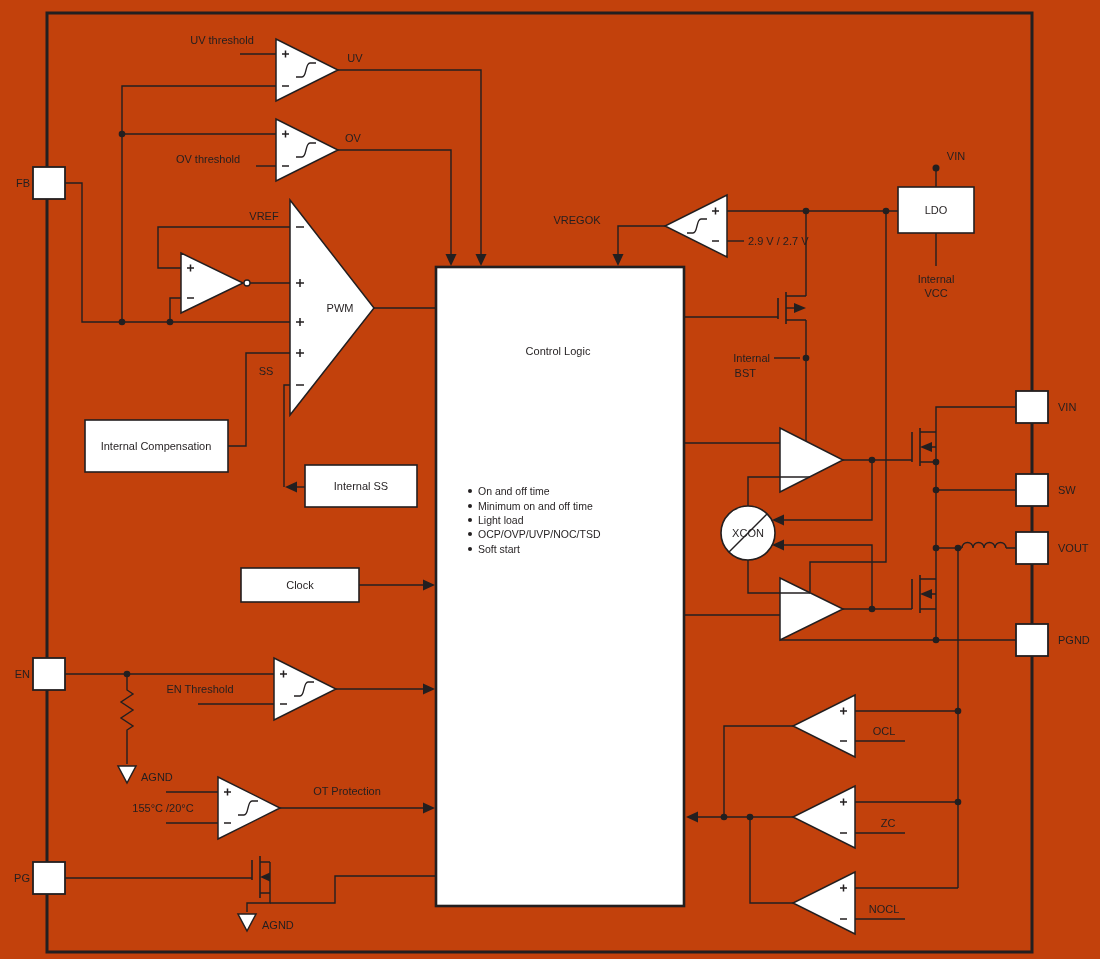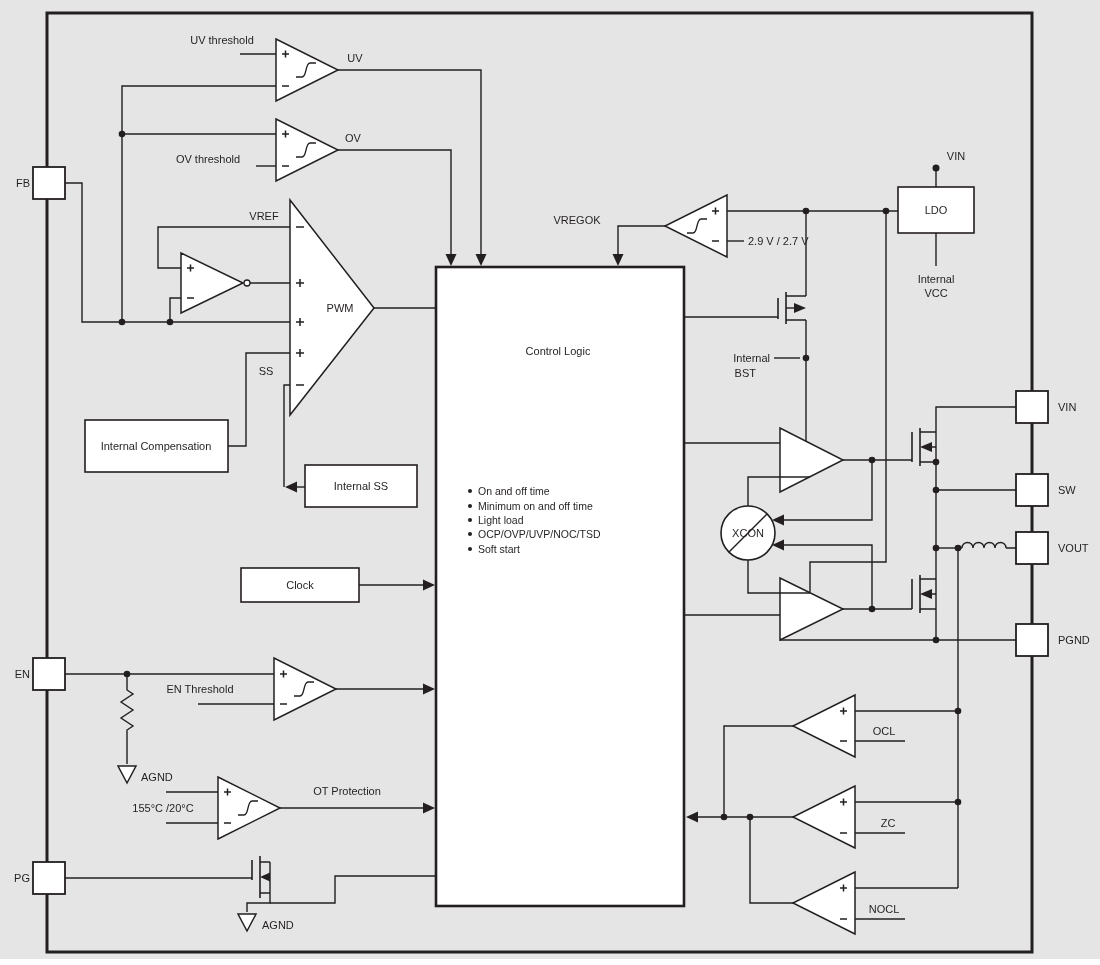--- a/index.html
+++ b/index.html
@@ -1,16 +1,16 @@
 <!DOCTYPE html>
 <html><head>
 <meta charset="utf-8">
 <style>
   html,body{margin:0;padding:0;background:#ffffff;}
-  .stage{width:1100px;height:959px;position:relative;background:#e5e5e5;}
+  .stage{width:1100px;height:959px;position:relative;background:#c2410c;}
   svg{display:block;}
   text{font-family:"Liberation Sans","DejaVu Sans",sans-serif;font-size:11px;fill:#231f20;}
   .wire{stroke:#231f20;stroke-width:1.4;fill:none;}
   .wire2{stroke:#231f20;stroke-width:1.6;fill:none;}
   .border{stroke:#231f20;stroke-width:3;fill:none;}
   .blockbox{stroke:#231f20;stroke-width:1.6;fill:#ffffff;}
   .bigbox{stroke:#231f20;stroke-width:2.6;fill:#ffffff;}
   .pinbox{stroke:#231f20;stroke-width:1.8;fill:#ffffff;}
   .tri{stroke:#231f20;stroke-width:1.5;fill:#ffffff;}
   .dot{fill:#231f20;stroke:none;}

